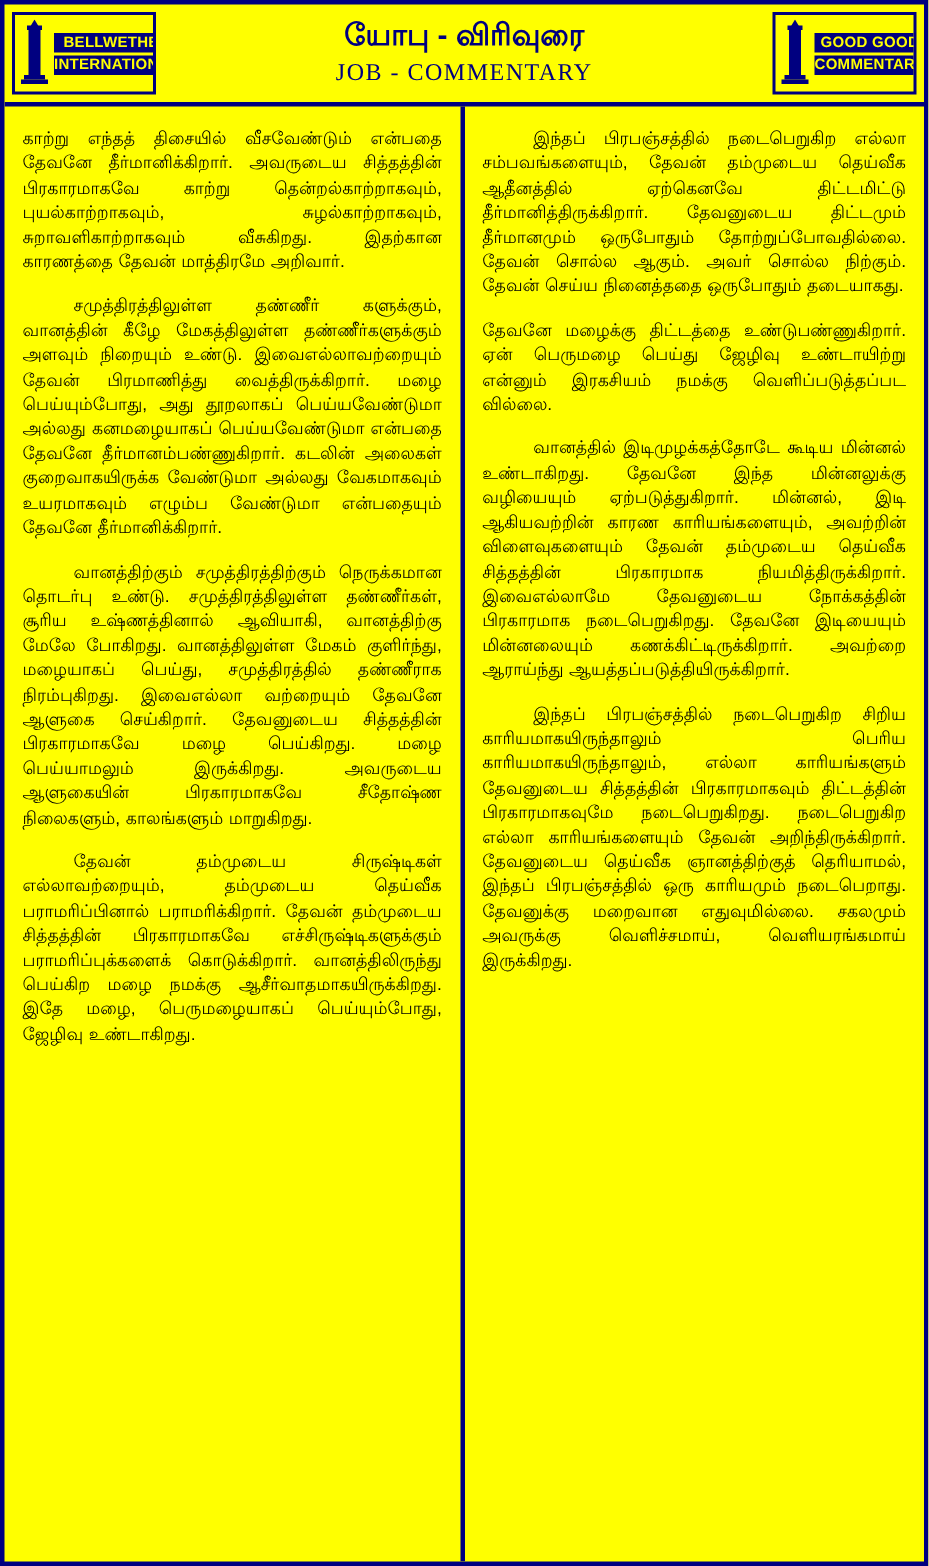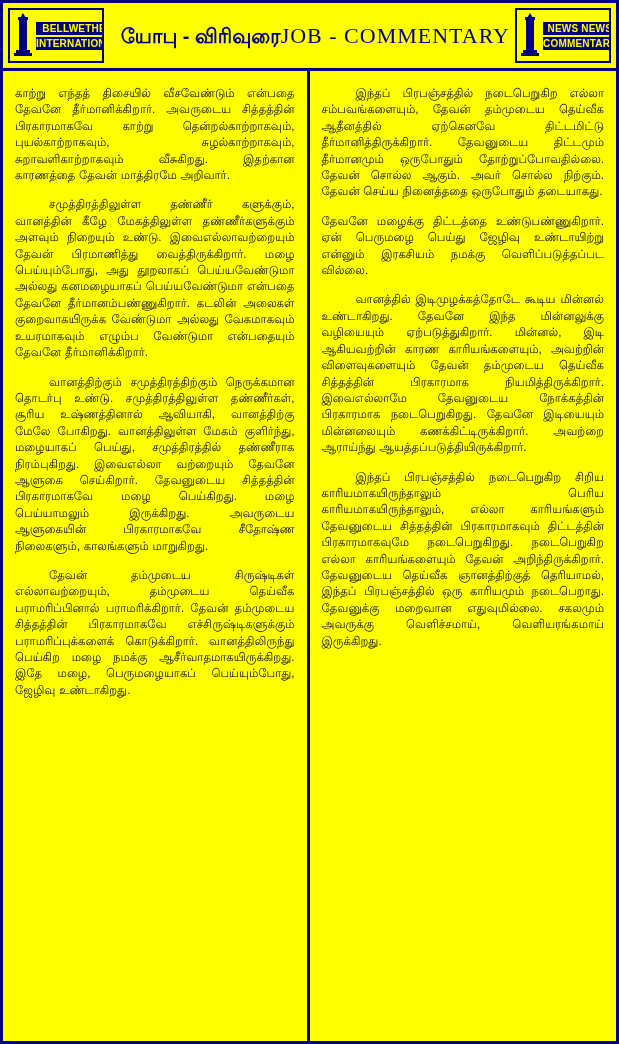--- a/index.html
+++ b/index.html
@@ -61,34 +61,34 @@
     letter-spacing: 0.2px;
     text-align: center;
     line-height: 13px;
     margin: 1px 0;
     white-space: nowrap;
     overflow: hidden;
   }
   .title-block {
     flex: 1;
     display: flex;
-    flex-direction: row;
+    flex-direction: column;
     align-items: center;
-    justify-content: flex-end;
+    justify-content: center;
   }
   .title-ta {
     font-family: "Liberation Sans", sans-serif;
     font-size: 20px;
     font-weight: bold;
     color: #000080;
     line-height: 26px;
   }
   .title-en {
     font-family: "Liberation Serif", serif;
-    font-size: 22px;
+    font-size: 16px;
     color: #000080;
     letter-spacing: 1px;
     line-height: 24px;
   }
   
   .columns {
     display: flex;
     height: calc(100% - 68px);
     box-sizing: border-box;
   }
@@ -143,21 +143,21 @@
 
     <div class="logo-box">
       <svg class="logo-emblem" viewBox="0 0 22 46">
         <rect x="6" y="4" width="10" height="3" fill="#000080"></rect>
         <rect x="7" y="7" width="8" height="30" fill="#000080"></rect>
         <path d="M11 0 L14 5 L8 5 Z" fill="#000080"></path>
         <rect x="4" y="37" width="14" height="3" fill="#000080"></rect>
         <rect x="2" y="40" width="18" height="3" fill="#000080"></rect>
       </svg>
       <div class="logo-text">
-        <div class="logo-line">NEWS NEWS</div>
+        <div class="logo-line">GOOD GOOD</div>
         <div class="logo-line">COMMENTARY</div>
       </div>
     </div>
 
   </div>
 
   <div class="columns">
 
     <div class="col left">
       <p class="para first">காற்று எந்தத் திசையில் வீசவேண்டும் என்பதை தேவனே தீர்மானிக்கிறார். அவருடைய சித்தத்தின் பிரகாரமாகவே காற்று தென்றல்காற்றாகவும், புயல்காற்றாகவும், சுழல்காற்றாகவும், சுறாவளிகாற்றாகவும் வீசுகிறது. இதற்கான காரணத்தை தேவன் மாத்திரமே அறிவார்.</p>

